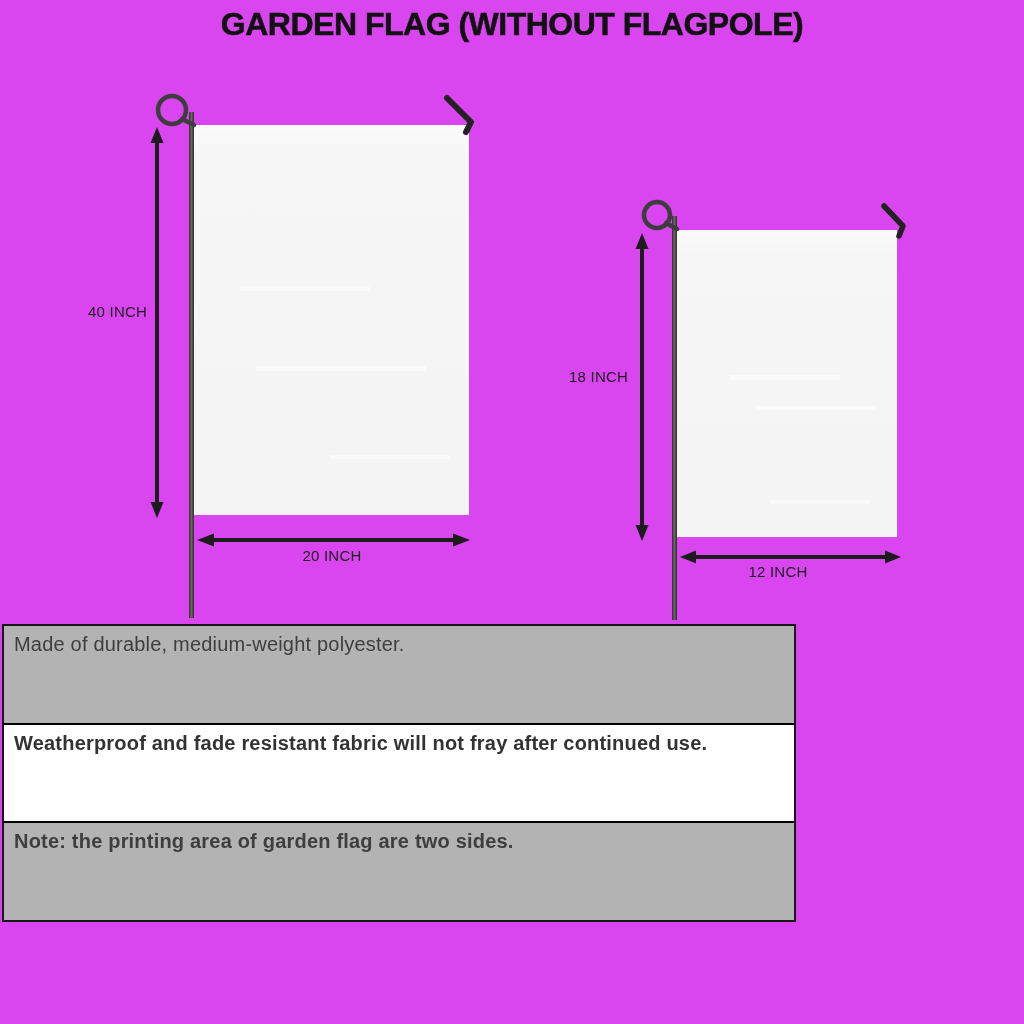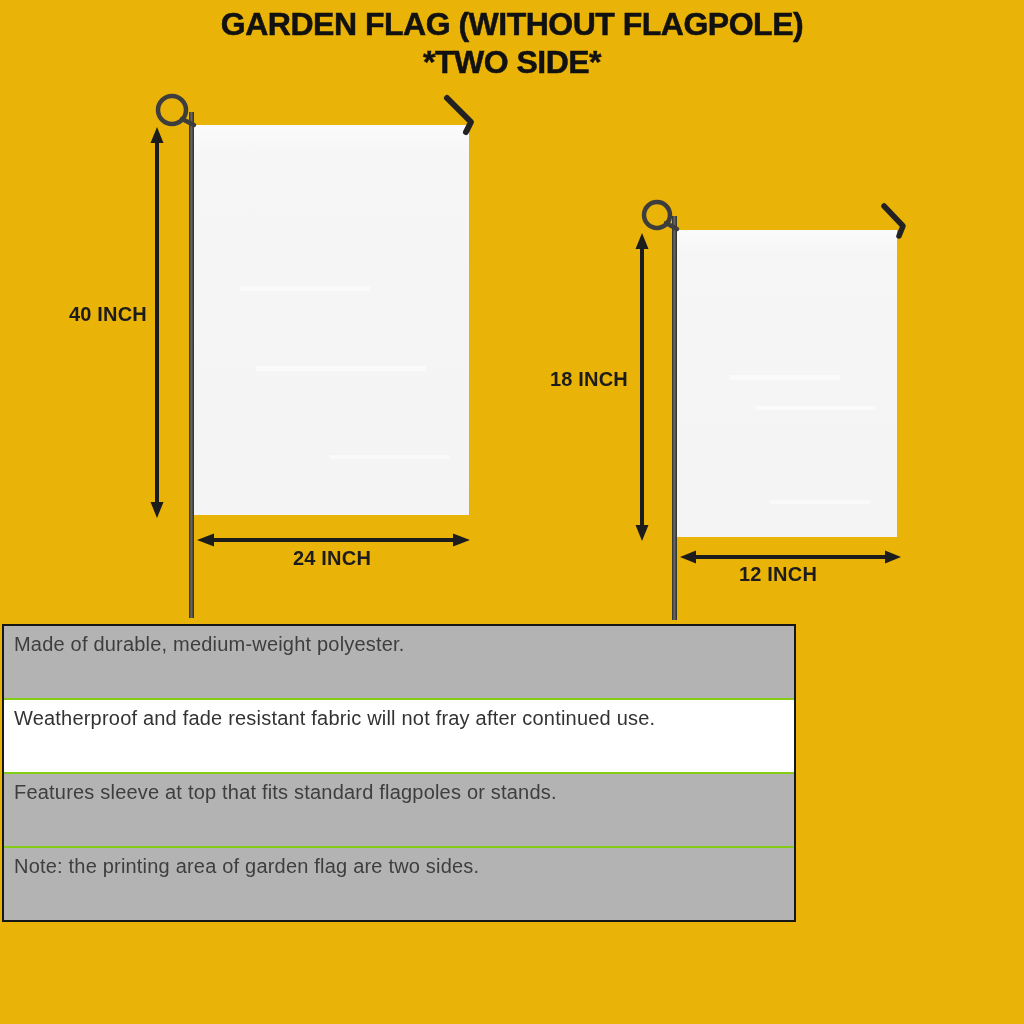--- a/index.html
+++ b/index.html
@@ -1,21 +1,21 @@
 <!DOCTYPE html>
 <html><head>
 <meta charset="utf-8">
 <style>
   * { margin: 0; padding: 0; box-sizing: border-box; }
   html, body { background: #ffffff; }
   .canvas {
     position: relative;
     width: 1024px;
     height: 1024px;
-    background: #eab308;
+    background: #d946ef;
     overflow: hidden;
     font-family: "Liberation Sans", sans-serif;
   }
   .title-block {
     position: absolute;
     top: 6px; left: 0; width: 1024px;
     text-align: center;
     color: #111111;
     z-index: 3;
   }
@@ -28,22 +28,22 @@
   }
   .diagram-svg {
     position: absolute;
     left: 0; top: 0;
     width: 1024px; height: 1024px;
     z-index: 1;
     pointer-events: none;
   }
   .dim-label {
     position: absolute;
-    font-size: 20px;
-    font-weight: bold;
+    font-size: 15px;
+    font-weight: normal;
     color: #1c1c1c;
     letter-spacing: 0.2px;
     z-index: 2;
   }
   .dim-label.right-align { text-align: right; }
   .dim-label.center-align { text-align: center; }
   .features-table {
     position: absolute;
     left: 2px; top: 624px;
     width: 794px; height: 298px;
@@ -56,30 +56,29 @@
   }
   .feature-row {
     flex: 1 1 0;
     padding: 7px 0 0 10px;
     font-size: 20px;
     letter-spacing: 0.2px;
     color: #3c3c3c;
   }
   .feature-row.gray { background: #b3b3b3; color: #3e3e3e; }
   .feature-row.white { background: #ffffff; color: #333333; }
-  .feature-row + .feature-row { border-top: 2px solid #84cc16; }
+  .feature-row + .feature-row { border-top: 2px solid #000000; font-weight: bold; }
 </style>
 </head>
 <body>
 
 <div class="canvas">
 
   <div class="title-block">
     <div class="title-line">GARDEN FLAG (WITHOUT FLAGPOLE)</div>
-    <div class="title-line">*TWO SIDE*</div>
   </div>
 
   <svg class="diagram-svg" viewBox="0 0 1024 1024">
     <defs>
       <linearGradient id="flagGrad" x1="0" y1="0" x2="0" y2="1">
         <stop offset="0" stop-color="#fbfbfb"></stop>
         <stop offset="0.08" stop-color="#f6f6f6"></stop>
         <stop offset="1" stop-color="#f4f4f4"></stop>
       </linearGradient>
       <linearGradient id="poleGrad" x1="0" y1="0" x2="1" y2="0">
@@ -148,24 +147,23 @@
 
       <g fill="#1c1c1c">
         <rect x="694" y="555" width="193" height="4"></rect>
         <polygon points="680,557 696,550.5 696,563.5"></polygon>
         <polygon points="901,557 885,550.5 885,563.5"></polygon>
       </g>
     </g>
   </svg>
 
   <div class="dim-label right-align" style="left:20px; top:303px; width:127px;">40 INCH</div>
-  <div class="dim-label center-align" style="left:198px; top:547px; width:268px;">24 INCH</div>
+  <div class="dim-label center-align" style="left:198px; top:547px; width:268px;">20 INCH</div>
   <div class="dim-label right-align" style="left:505px; top:368px; width:123px;">18 INCH</div>
   <div class="dim-label center-align" style="left:668px; top:563px; width:220px;">12 INCH</div>
 
   <div class="features-table">
     <div class="feature-row gray">Made of durable, medium-weight polyester.</div>
     <div class="feature-row white">Weatherproof and fade resistant fabric will not fray after continued use.</div>
-    <div class="feature-row gray">Features sleeve at top that fits standard flagpoles or stands.</div>
     <div class="feature-row gray">Note: the printing area of garden flag are two sides.</div>
   </div>
 
 </div>
 
 </body></html>

